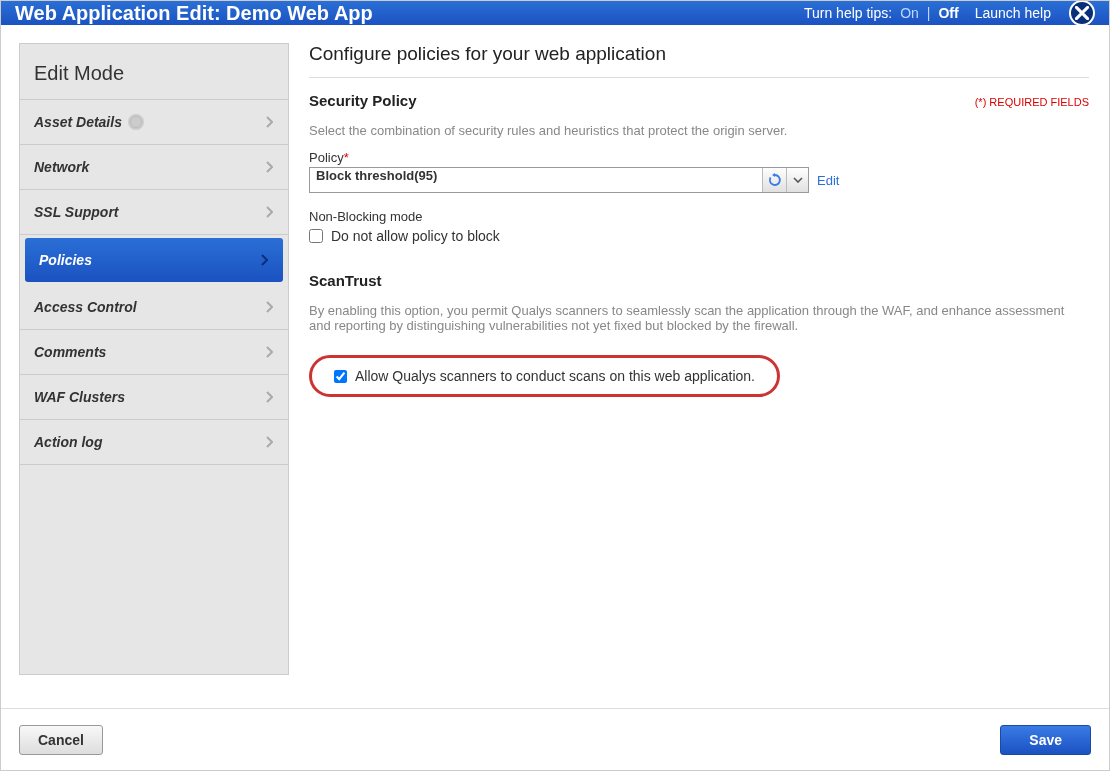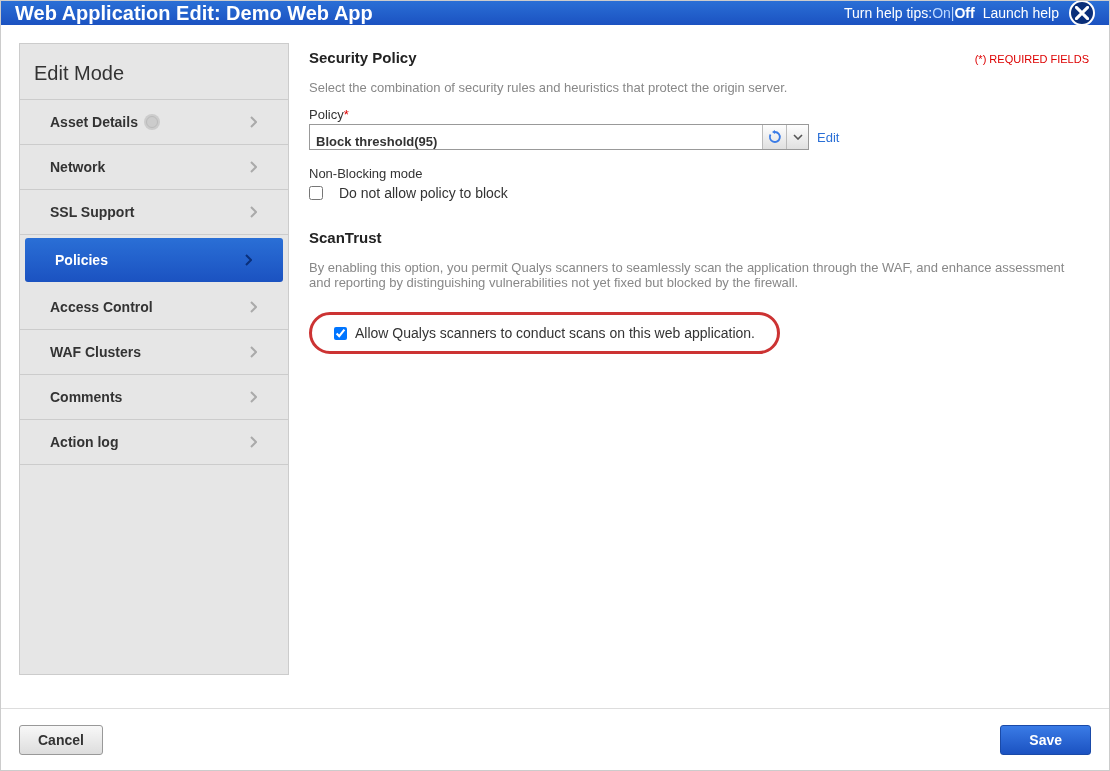--- a/index.html
+++ b/index.html
@@ -22,20 +22,21 @@
   padding: 0 14px 0 14px;
   color: #fff;
 }
 .header-title {
   font-size: 20px;
   font-weight: bold;
 }
 .header-right {
   display: flex;
   align-items: center;
+  gap: 8px;
   font-size: 14px;
 }
 .help-on { color: #bcd7ff; cursor: pointer; }
 .help-off { font-weight: bold; cursor: pointer; }
 .help-sep { color: #bcd7ff; }
 .launch-help { cursor: pointer; margin-left: 8px; }
 .close-btn {
   width: 26px; height: 26px;
   border-radius: 50%;
   background: #0a2f7a;
@@ -60,26 +61,27 @@
 .edit-mode-title {
   font-size: 20px;
   font-weight: normal;
   padding: 10px 14px 14px 14px;
   border-bottom: 1px solid #ccc;
 }
 .nav-item {
   display: flex;
   align-items: center;
   justify-content: space-between;
-  padding: 14px 30px;
+  padding: 14px 14px;
   border-bottom: 1px solid #ccc;
   cursor: pointer;
   font-size: 14px;
   font-weight: bold;
   color: #333;
+  font-style: italic;
 }
 .nav-item.active {
   background: linear-gradient(#2a6fd6, #1b52c1);
   color: #fff;
   border-radius: 3px;
   margin: 3px 5px;
   border-bottom: none;
 }
 .nav-item-left { display: flex; align-items: center; gap: 6px; }
 .chev {
@@ -139,21 +141,21 @@
 }
 .req-star { color: #d00; }
 .policy-row {
   display: flex;
   align-items: center;
   gap: 8px;
   margin-bottom: 16px;
 }
 .select-box {
   display: flex;
-  align-items: flex-end;
+  align-items: flex-start;
   border: 1px solid #999;
   background: #fff;
   width: 500px;
   height: 26px;
 }
 .select-text {
   flex: 1;
   padding: 0 6px;
   font-weight: bold;
   font-size: 13px;
@@ -178,21 +180,21 @@
   cursor: pointer;
 }
 .sub-label {
   font-size: 13px;
   color: #333;
   margin-bottom: 4px;
 }
 .checkbox-row {
   display: flex;
   align-items: center;
-  gap: 16px;
+  gap: 8px;
   font-size: 14px;
   color: #333;
 }
 .checkbox-row input { width: 14px; height: 14px; }
 .section2-title {
   font-size: 15px;
   font-weight: bold;
   color: #222;
   margin-top: 28px;
 }
@@ -299,48 +301,49 @@
     <div class="nav-item">
       <span>Access Control</span>
       <span class="chev">
         <svg width="8" height="12" viewBox="0 0 8 12">
             <path d="M2 1 L7 6 L2 11" fill="none" stroke="#aaa" stroke-width="2"></path>
           </svg>
       </span>
     </div>
 
     <div class="nav-item">
+      <span>Comments</span>
+      <span class="chev">
+        <svg width="8" height="12" viewBox="0 0 8 12">
+            <path d="M2 1 L7 6 L2 11" fill="none" stroke="#aaa" stroke-width="2"></path>
+          </svg>
+      </span>
+    </div>
+
+    <div class="nav-item">
       <span>WAF Clusters</span>
       <span class="chev">
         <svg width="8" height="12" viewBox="0 0 8 12">
             <path d="M2 1 L7 6 L2 11" fill="none" stroke="#aaa" stroke-width="2"></path>
           </svg>
       </span>
     </div>
 
     <div class="nav-item">
-      <span>Comments</span>
-      <span class="chev">
-        <svg width="8" height="12" viewBox="0 0 8 12">
-            <path d="M2 1 L7 6 L2 11" fill="none" stroke="#aaa" stroke-width="2"></path>
-          </svg>
-      </span>
-    </div>
-
-    <div class="nav-item">
       <span>Action log</span>
       <span class="chev">
         <svg width="8" height="12" viewBox="0 0 8 12">
             <path d="M2 1 L7 6 L2 11" fill="none" stroke="#aaa" stroke-width="2"></path>
           </svg>
       </span>
     </div>
   </div>
 
   <div class="main">
+    <div class="page-title">Configure policies for your web application</div>
 
     <div class="section-head">
       <div class="section-title">Security Policy</div>
       <div class="req-fields">(*) REQUIRED FIELDS</div>
     </div>
 
     <div class="hint">Select the combination of security rules and heuristics that protect the origin server.</div>
 
     <div class="field-label">
       <span>Policy</span><span class="req-star">*</span>

